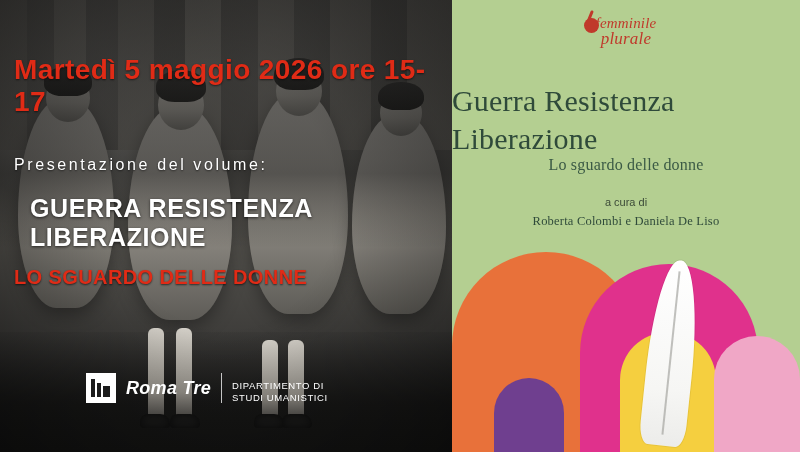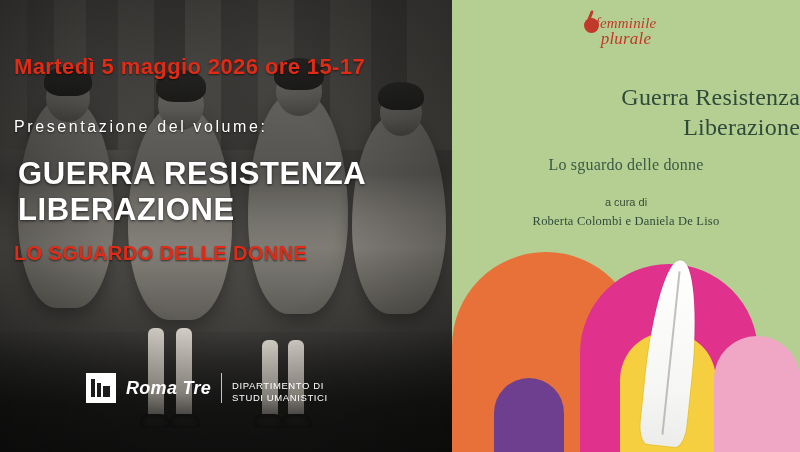--- a/index.html
+++ b/index.html
@@ -113,38 +113,38 @@
 
   .text-block {
     position: absolute;
     left: 14px;
     top: 54px;
     width: 430px;
   }
   .date-line {
     color: #e02b16;
     font-weight: bold;
-    font-size: 22px;
+    font-size: 28px;
     letter-spacing: 0.4px;
     margin: 0 0 38px 0;
     text-shadow: 0 1px 2px rgba(0,0,0,0.55);
   }
   .pres-line {
     color: #ffffff;
     font-size: 16px;
     letter-spacing: 2.6px;
     margin: 0 0 20px 0;
     text-shadow: 0 1px 2px rgba(0,0,0,0.6);
   }
   .title-main {
     color: #ffffff;
     font-weight: bold;
-    font-size: 31px;
+    font-size: 25px;
     letter-spacing: 0.6px;
-    margin: 0 0 14px 4px;
+    margin: 0 0 14px 16px;
     text-shadow: 0 1px 3px rgba(0,0,0,0.65);
   }
   .title-sub {
     color: #e02b16;
     font-weight: bold;
     font-size: 20px;
     letter-spacing: 0.4px;
     margin: 0;
     text-shadow: 0 1px 2px rgba(0,0,0,0.6);
   }
@@ -249,24 +249,24 @@
     top: -6px;
     width: 3px; height: 16px;
     background: #c0392b;
     transform: rotate(22deg);
     border-radius: 2px;
   }
   .cover-title {
     position: absolute;
     left: 0; right: 0;
     top: 82px;
-    text-align: right;
+    text-align: left;
     color: #2f4a3a;
     font-family: "Liberation Serif", serif;
-    font-size: 24px;
+    font-size: 30px;
     line-height: 1.25;
     letter-spacing: 0.2px;
   }
   .cover-subtitle {
     position: absolute;
     left: 0; right: 0;
     top: 156px;
     text-align: center;
     color: #3b5a45;
     font-family: "Liberation Serif", serif;

